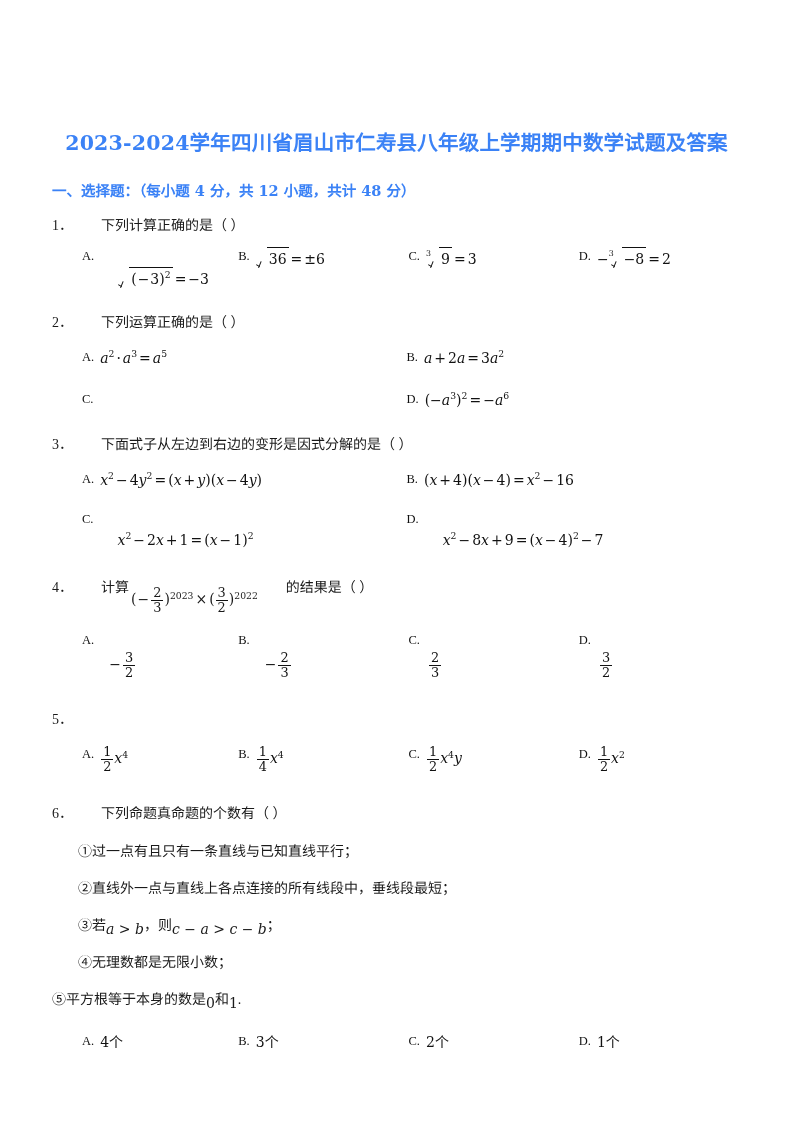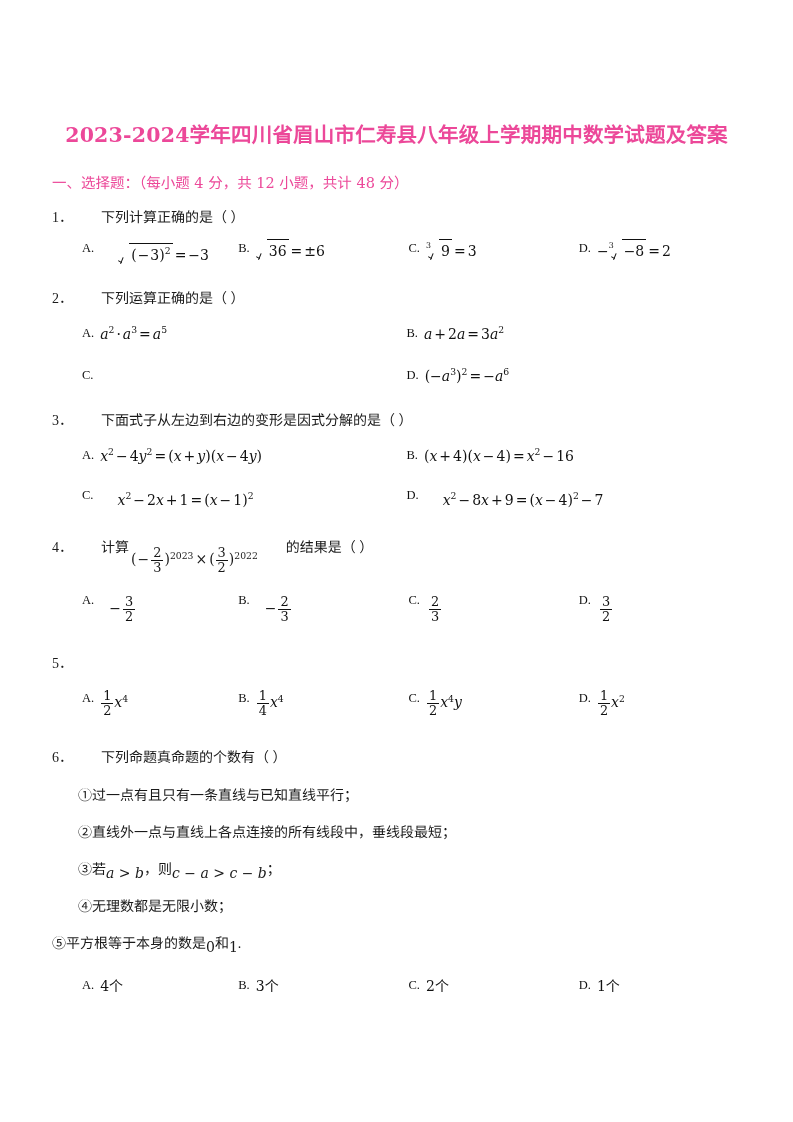--- a/index.html
+++ b/index.html
@@ -19,39 +19,39 @@
     position: relative;
     width: 793px;
     height: 1122px;
     box-sizing: border-box;
     padding: 0 52px;
     overflow: hidden;
   }
 
   
   .doc-title {
-    margin: 0;
+    margin: 8px;
     padding-top: 114px;
     font-family: "DejaVu Serif", "Liberation Serif", serif;
     font-weight: bold;
     font-size: 20.5px;
     line-height: 42px;
     text-align: center;
     letter-spacing: 0.2px;
-    color: #ec4899;
+    color: #3b82f6;
   }
 
   
   .section-head {
     margin: 17px 0 0 0;
     font-family: "DejaVu Serif", "Liberation Serif", serif;
-    font-weight: normal;
+    font-weight: bold;
     font-size: 14.5px;
     line-height: 20px;
-    color: #ec4899;
+    color: #3b82f6;
   }
 
   
   .q {
     margin-top: 14px;
   }
   .q-stem {
     font-size: 14px;
     line-height: 22px;
     color: #1a1a1a;
@@ -187,21 +187,21 @@
     font-size: 0.56em;
     font-style: normal;
   }
   .rad.withidx { padding-left: 13px; }
   .rad.withidx > .tick { left: 5px; }
   .rad.withidx > .tick2 { left: 2px; }
 
   
   .rad-big { font-size: 1.0em; }
 
-  .opt-indent { display: block; padding-left: 18px; margin-top: 4px; }
+  .opt-indent { display: block; padding-left: 18px; margin-top: 20px; }
 
   .inline-cn { font-family: "DejaVu Serif", "Liberation Serif", serif; font-style: normal; }
 </style>
 </head>
 <body>
 
 <div class="page">
 
   <h1 class="doc-title">2023-2024学年四川省眉山市仁寿县八年级上学期期中数学试题及答案</h1>
 

